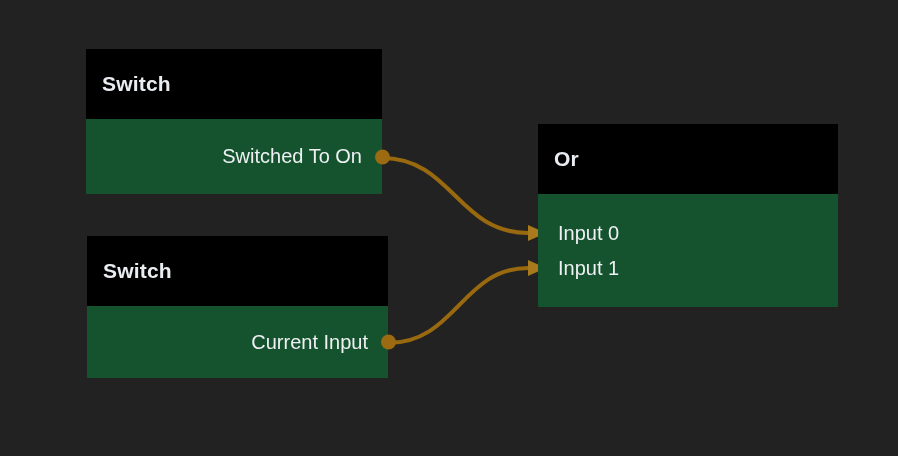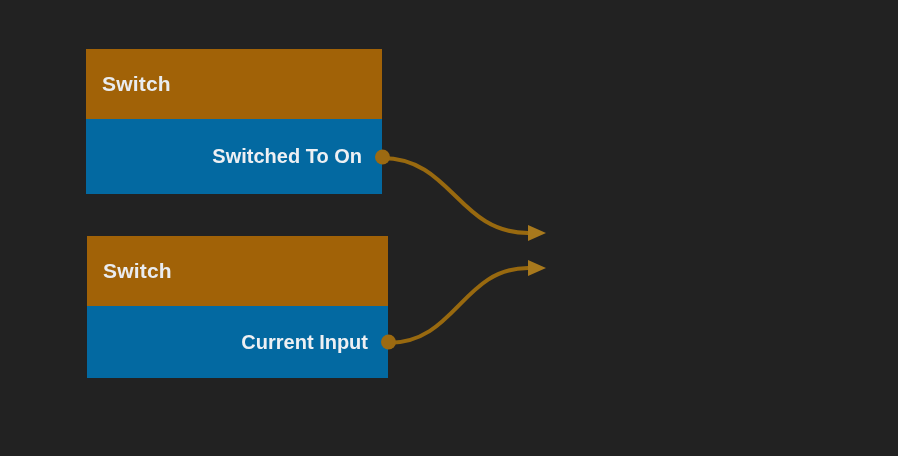--- a/index.html
+++ b/index.html
@@ -25,39 +25,38 @@
   }
   .edge polygon { fill: #a8791d; }
   .node {
     position: absolute;
     display: flex;
     flex-direction: column;
     border-radius: 2px;
   }
   .node-header {
     height: 70px;
-    background: #a16207;
+    background: #000000;
     display: flex;
     align-items: center;
     padding: 0 16px;
     flex: 0 0 70px;
   }
   .node-title {
     color: #e9ecf0;
     font-size: 21px;
     font-weight: 600;
     letter-spacing: 0.2px;
   }
   .node-body {
     flex: 1;
-    background: #0369a1;
+    background: #14532d;
     display: flex;
     flex-direction: column;
     justify-content: center;
-    font-weight: bold;
   }
   .node-body.inputs-list {
     justify-content: flex-start;
     padding-top: 22px;
   }
   .port-row {
     position: relative;
     height: 35px;
     display: flex;
     align-items: center;
@@ -113,14 +112,27 @@
       <span class="node-title">Switch</span>
     </div>
     <div class="node-body">
       <div class="port-row output">
         <span class="port-label">Current Input</span>
         <span class="port-dot"></span>
       </div>
     </div>
   </div>
 
+  <div class="node" id="node-or">
+    <div class="node-header">
+      <span class="node-title">Or</span>
+    </div>
+    <div class="node-body inputs-list">
+      <div class="port-row input">
+        <span class="port-label">Input 0</span>
+      </div>
+      <div class="port-row input">
+        <span class="port-label">Input 1</span>
+      </div>
+    </div>
+  </div>
 
 </div>
 
 </body></html>

